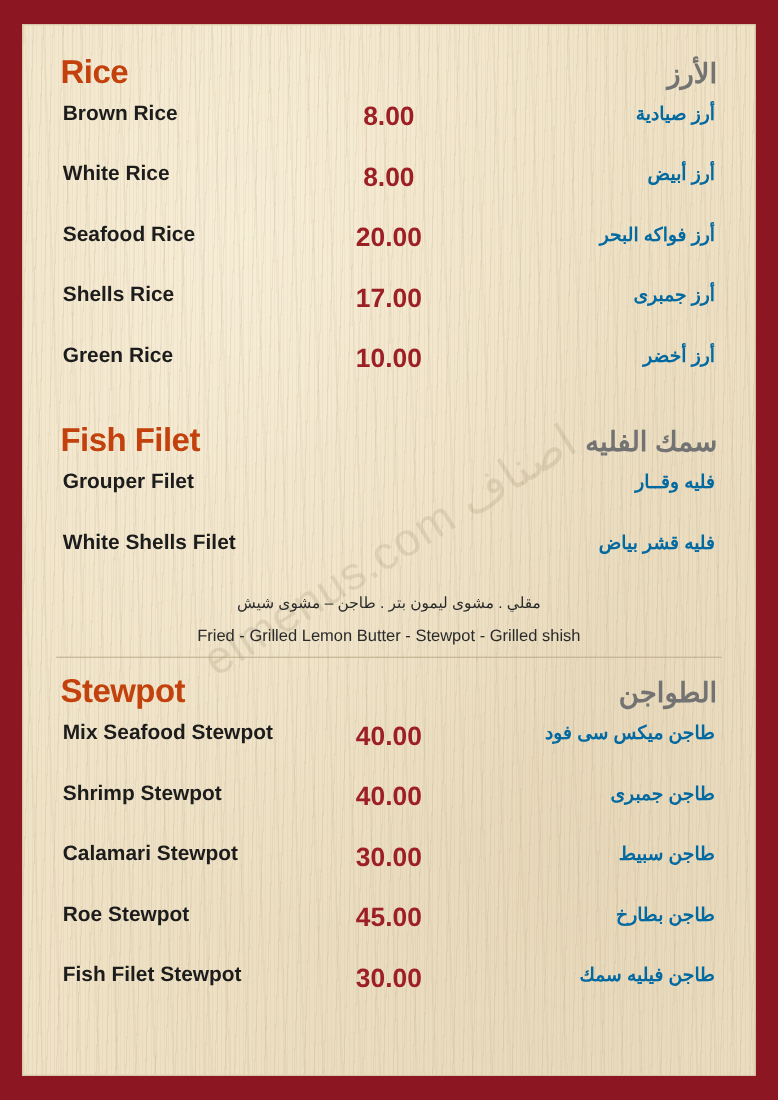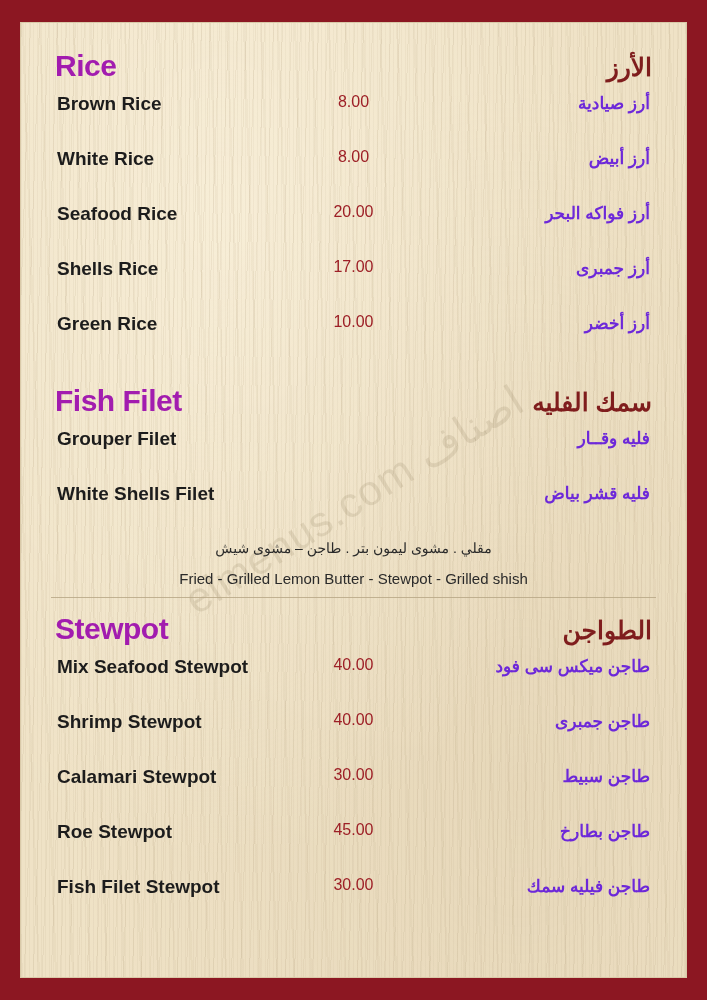--- a/index.html
+++ b/index.html
@@ -61,54 +61,54 @@
   .section-head {
     display: flex;
     align-items: baseline;
     justify-content: space-between;
     padding: 0 4px 0 4px;
     margin-bottom: 10px;
   }
   .section-title-en {
     font-size: 30px;
     font-weight: bold;
-    color: #a21caf;
+    color: #c2410c;
     letter-spacing: -0.5px;
   }
   .section-title-ar {
     font-size: 25px;
     font-weight: bold;
-    color: #7f1d1d;
+    color: #737373;
     direction: rtl;
   }
   .item-row {
     display: flex;
     padding: 0 6px;
     height: 55px;
   }
   .item-en {
     flex: 0 0 38%;
     font-size: 19px;
     font-weight: bold;
     color: #1c1c1c;
   }
   .item-price {
     flex: 0 0 24%;
     text-align: center;
-    font-size: 16px;
-    font-weight: normal;
+    font-size: 24px;
+    font-weight: bold;
     color: #9d1f26;
   }
   .item-ar {
     flex: 1 1 auto;
     text-align: right;
     direction: rtl;
     font-size: 17px;
     font-weight: bold;
-    color: #6d28d9;
+    color: #0369a1;
   }
   .item-row.noprice .item-en { flex: 0 0 62%; }
   .note {
     text-align: center;
     margin-top: 2px;
     margin-bottom: 6px;
   }
   .note-ar {
     direction: rtl;
     font-size: 14px;

